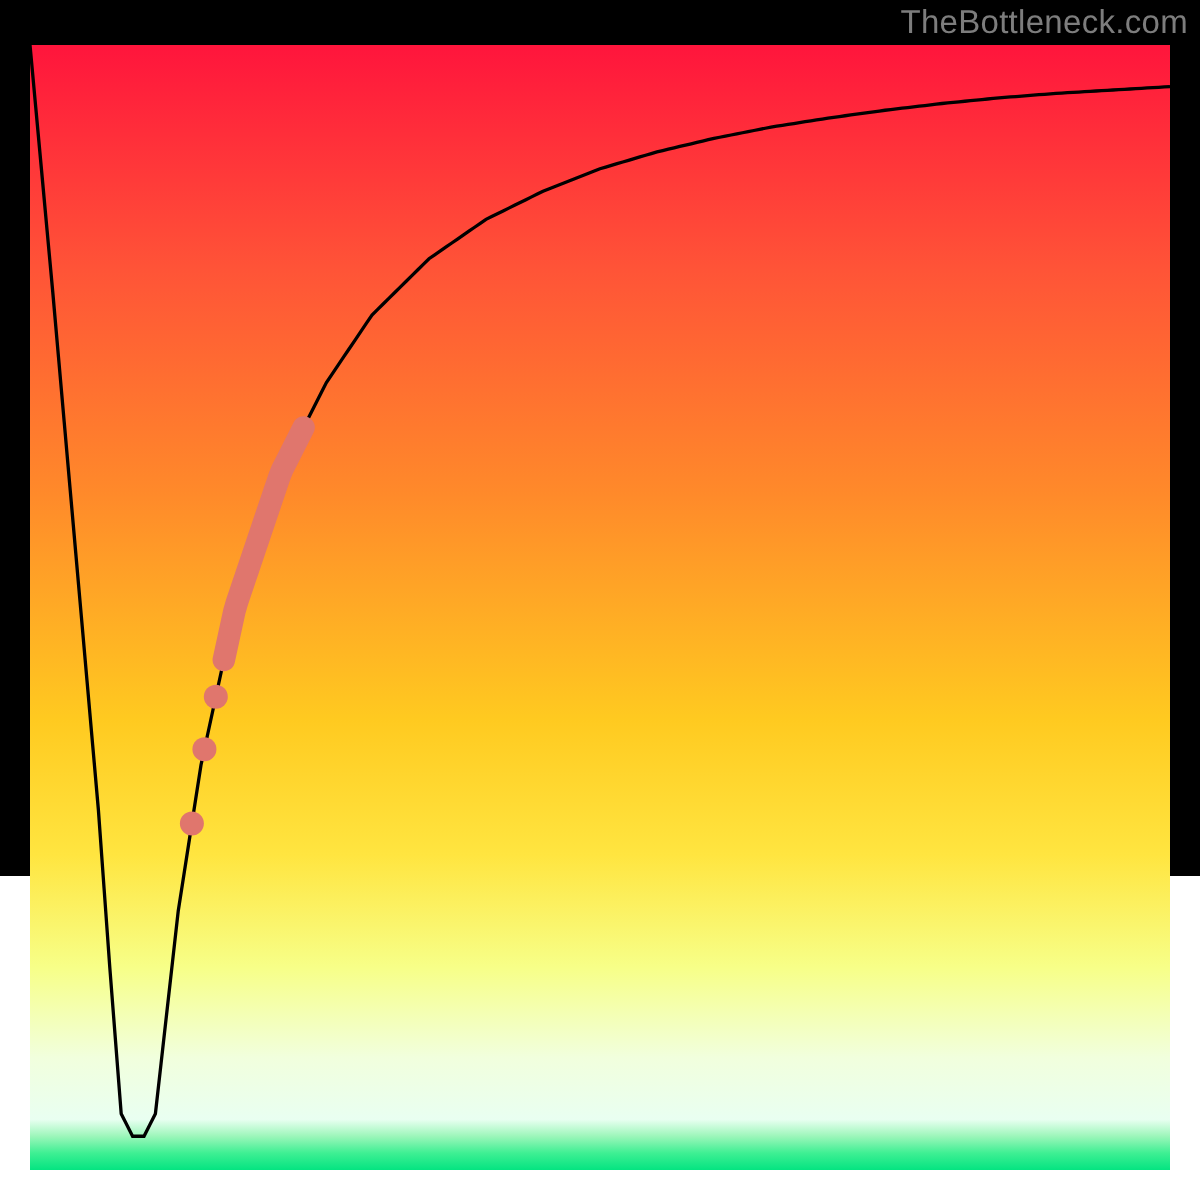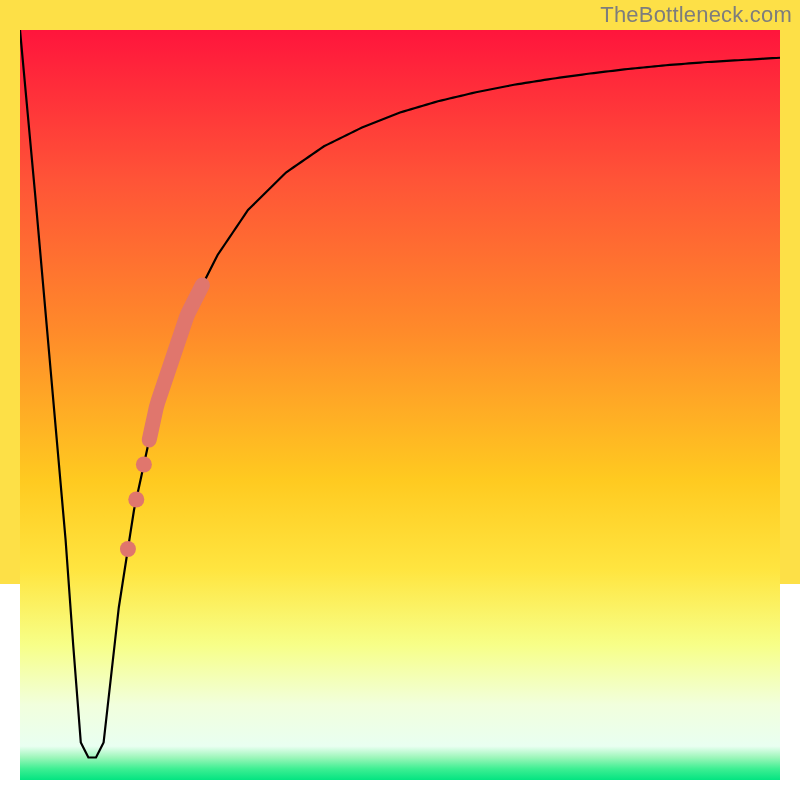--- a/index.html
+++ b/index.html
@@ -6,21 +6,21 @@
     margin: 0;
     padding: 0;
     width: 800px;
     height: 800px;
     overflow: hidden;
     background: #fff;
   }
   .outer {
     width: 800px;
     height: 584px;
-    background: #fde047;
+    background: #000000;
     position: relative;
   }
   .watermark {
     position: absolute;
     top: 2px;
     right: 8px;
     color: #7d7d7d;
     font-family: Arial, Helvetica, sans-serif;
     font-size: 22px;
     letter-spacing: 0.2px;

